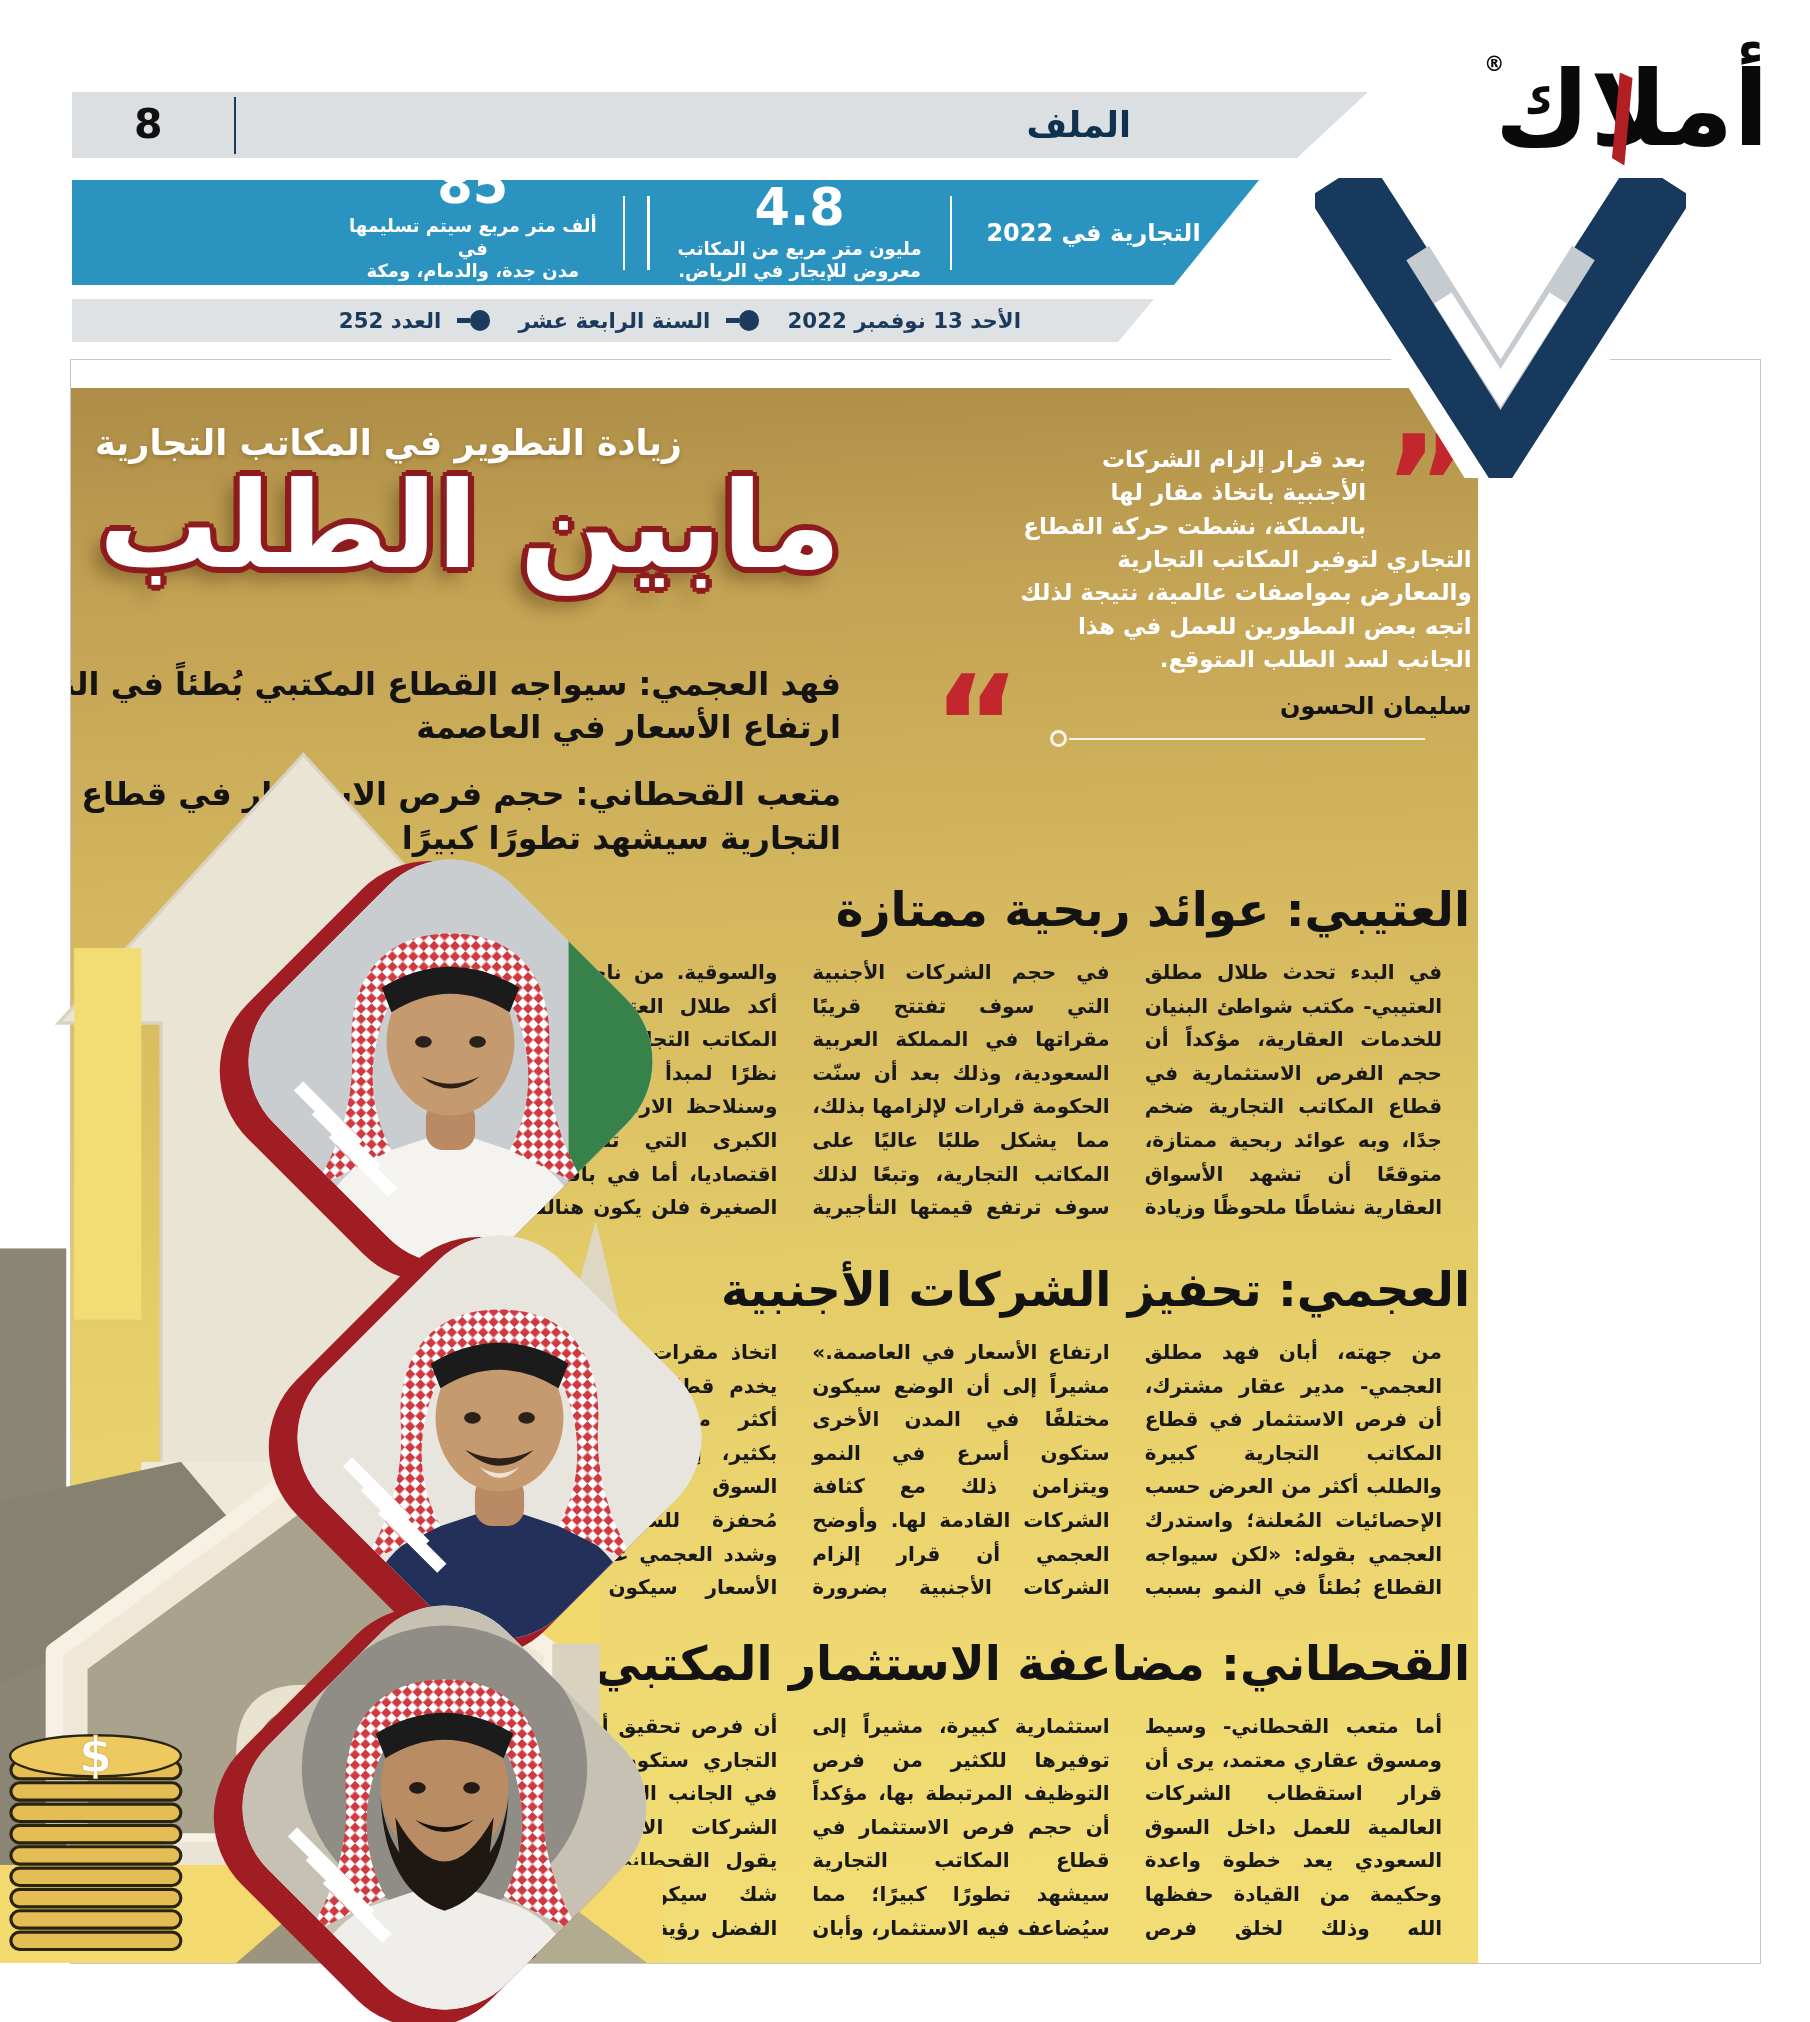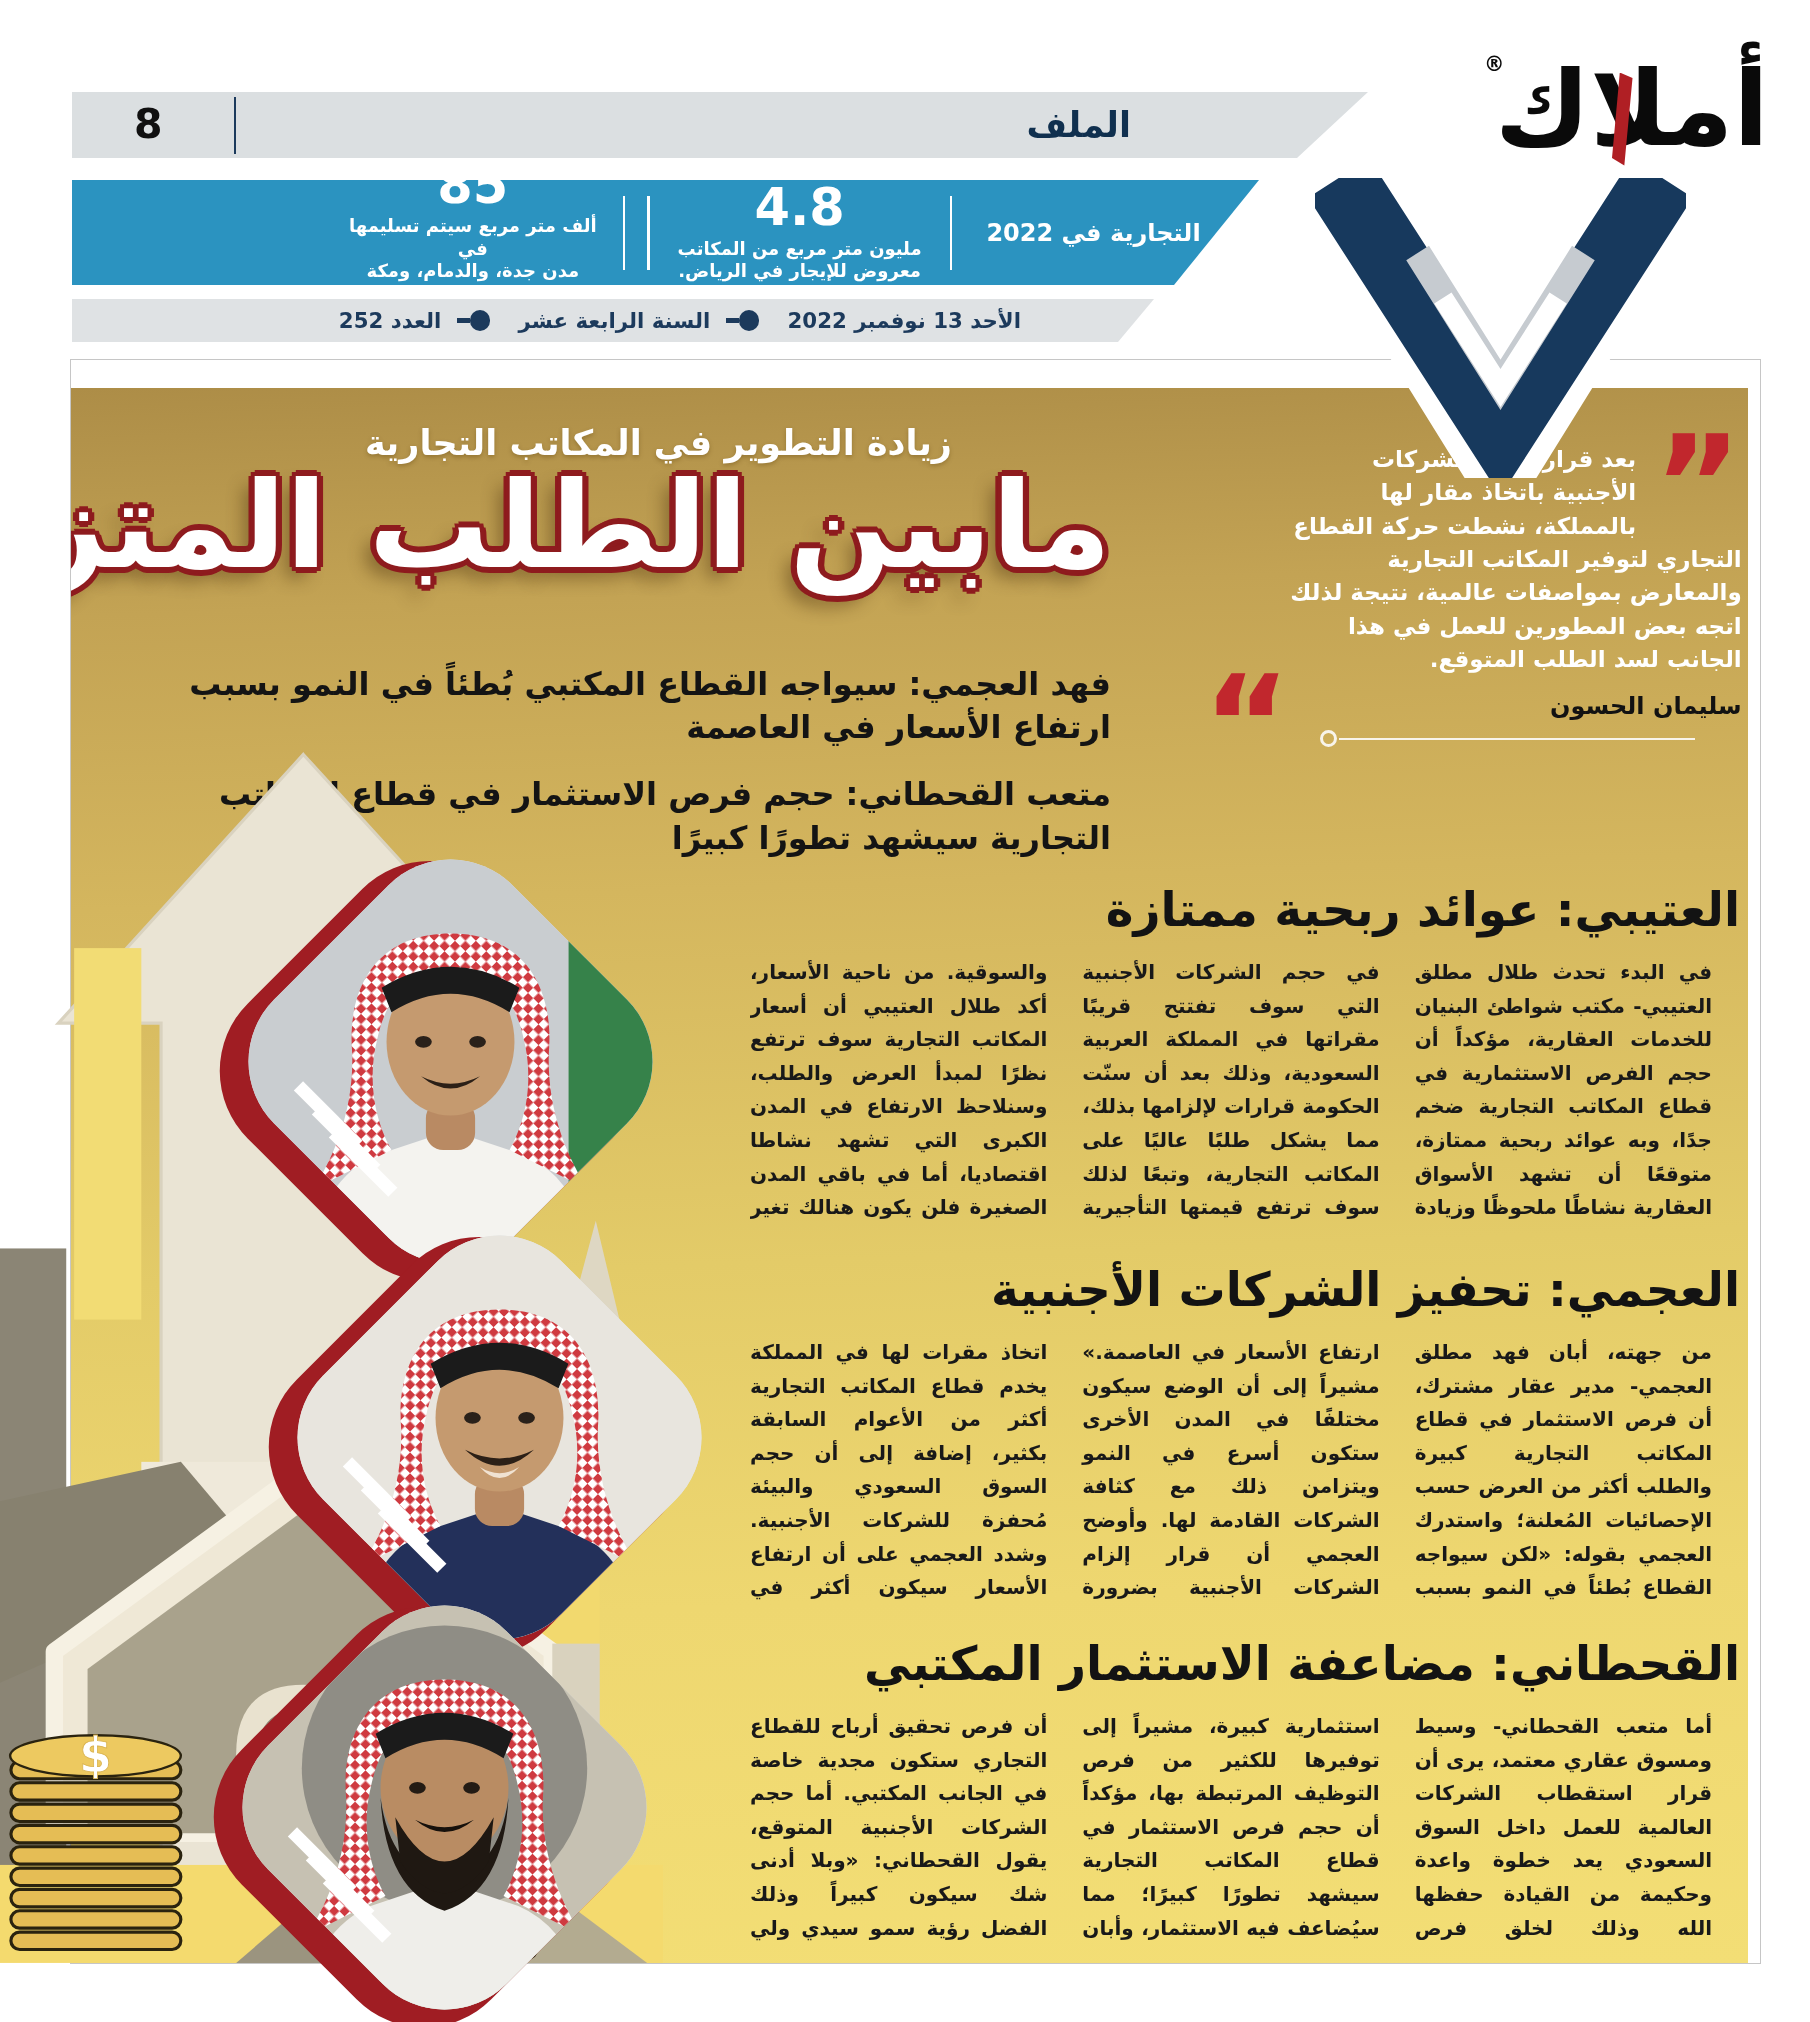--- a/index.html
+++ b/index.html
@@ -45,21 +45,21 @@
   .wordmark .reg{position:absolute;left:-8px;top:0;font-size:20.5px;font-weight:700;color:#0a0a0a;}
   .wordmark .red-stroke{
     position:absolute;left:120px;top:20.5px;width:20.5px;height:93px;background:#b01f24;
     clip-path:polygon(38% 0,100% 6%,60% 100%,0 92%);
   }
   .vmark{position:absolute;left:1316px;top:178px;width:371px;height:300px;z-index:6;}
 
   
   .frame{position:absolute;left:71px;top:359px;width:1691px;height:1605px;background:#fff;border:0.8px solid #c6c6c6;}
   .gold{
-    position:absolute;left:72px;top:388px;width:1677px;height:1575px;
+    position:absolute;left:72px;top:388px;width:1407px;height:1575px;
     background:linear-gradient(178deg,#ad8d47 0%,#c3a354 14%,#d4b65e 32%,#e3cb68 55%,#eed770 76%,#f3de75 100%);
     z-index:1;overflow:hidden;
   }
   .bg-illus{position:absolute;left:0;top:711px;width:664px;height:1312px;z-index:2;}
 
   
   .kicker{position:absolute;top:35px;right:796px;font-size:35px;font-weight:800;color:#fff;white-space:nowrap;
     text-shadow:0 1.6px 4.7px rgba(90,60,10,.35);z-index:4;}
   .headline{
     position:absolute;top:68px;right:637px;z-index:4;font-size:120px;font-weight:900;color:#ffffff;white-space:nowrap;

